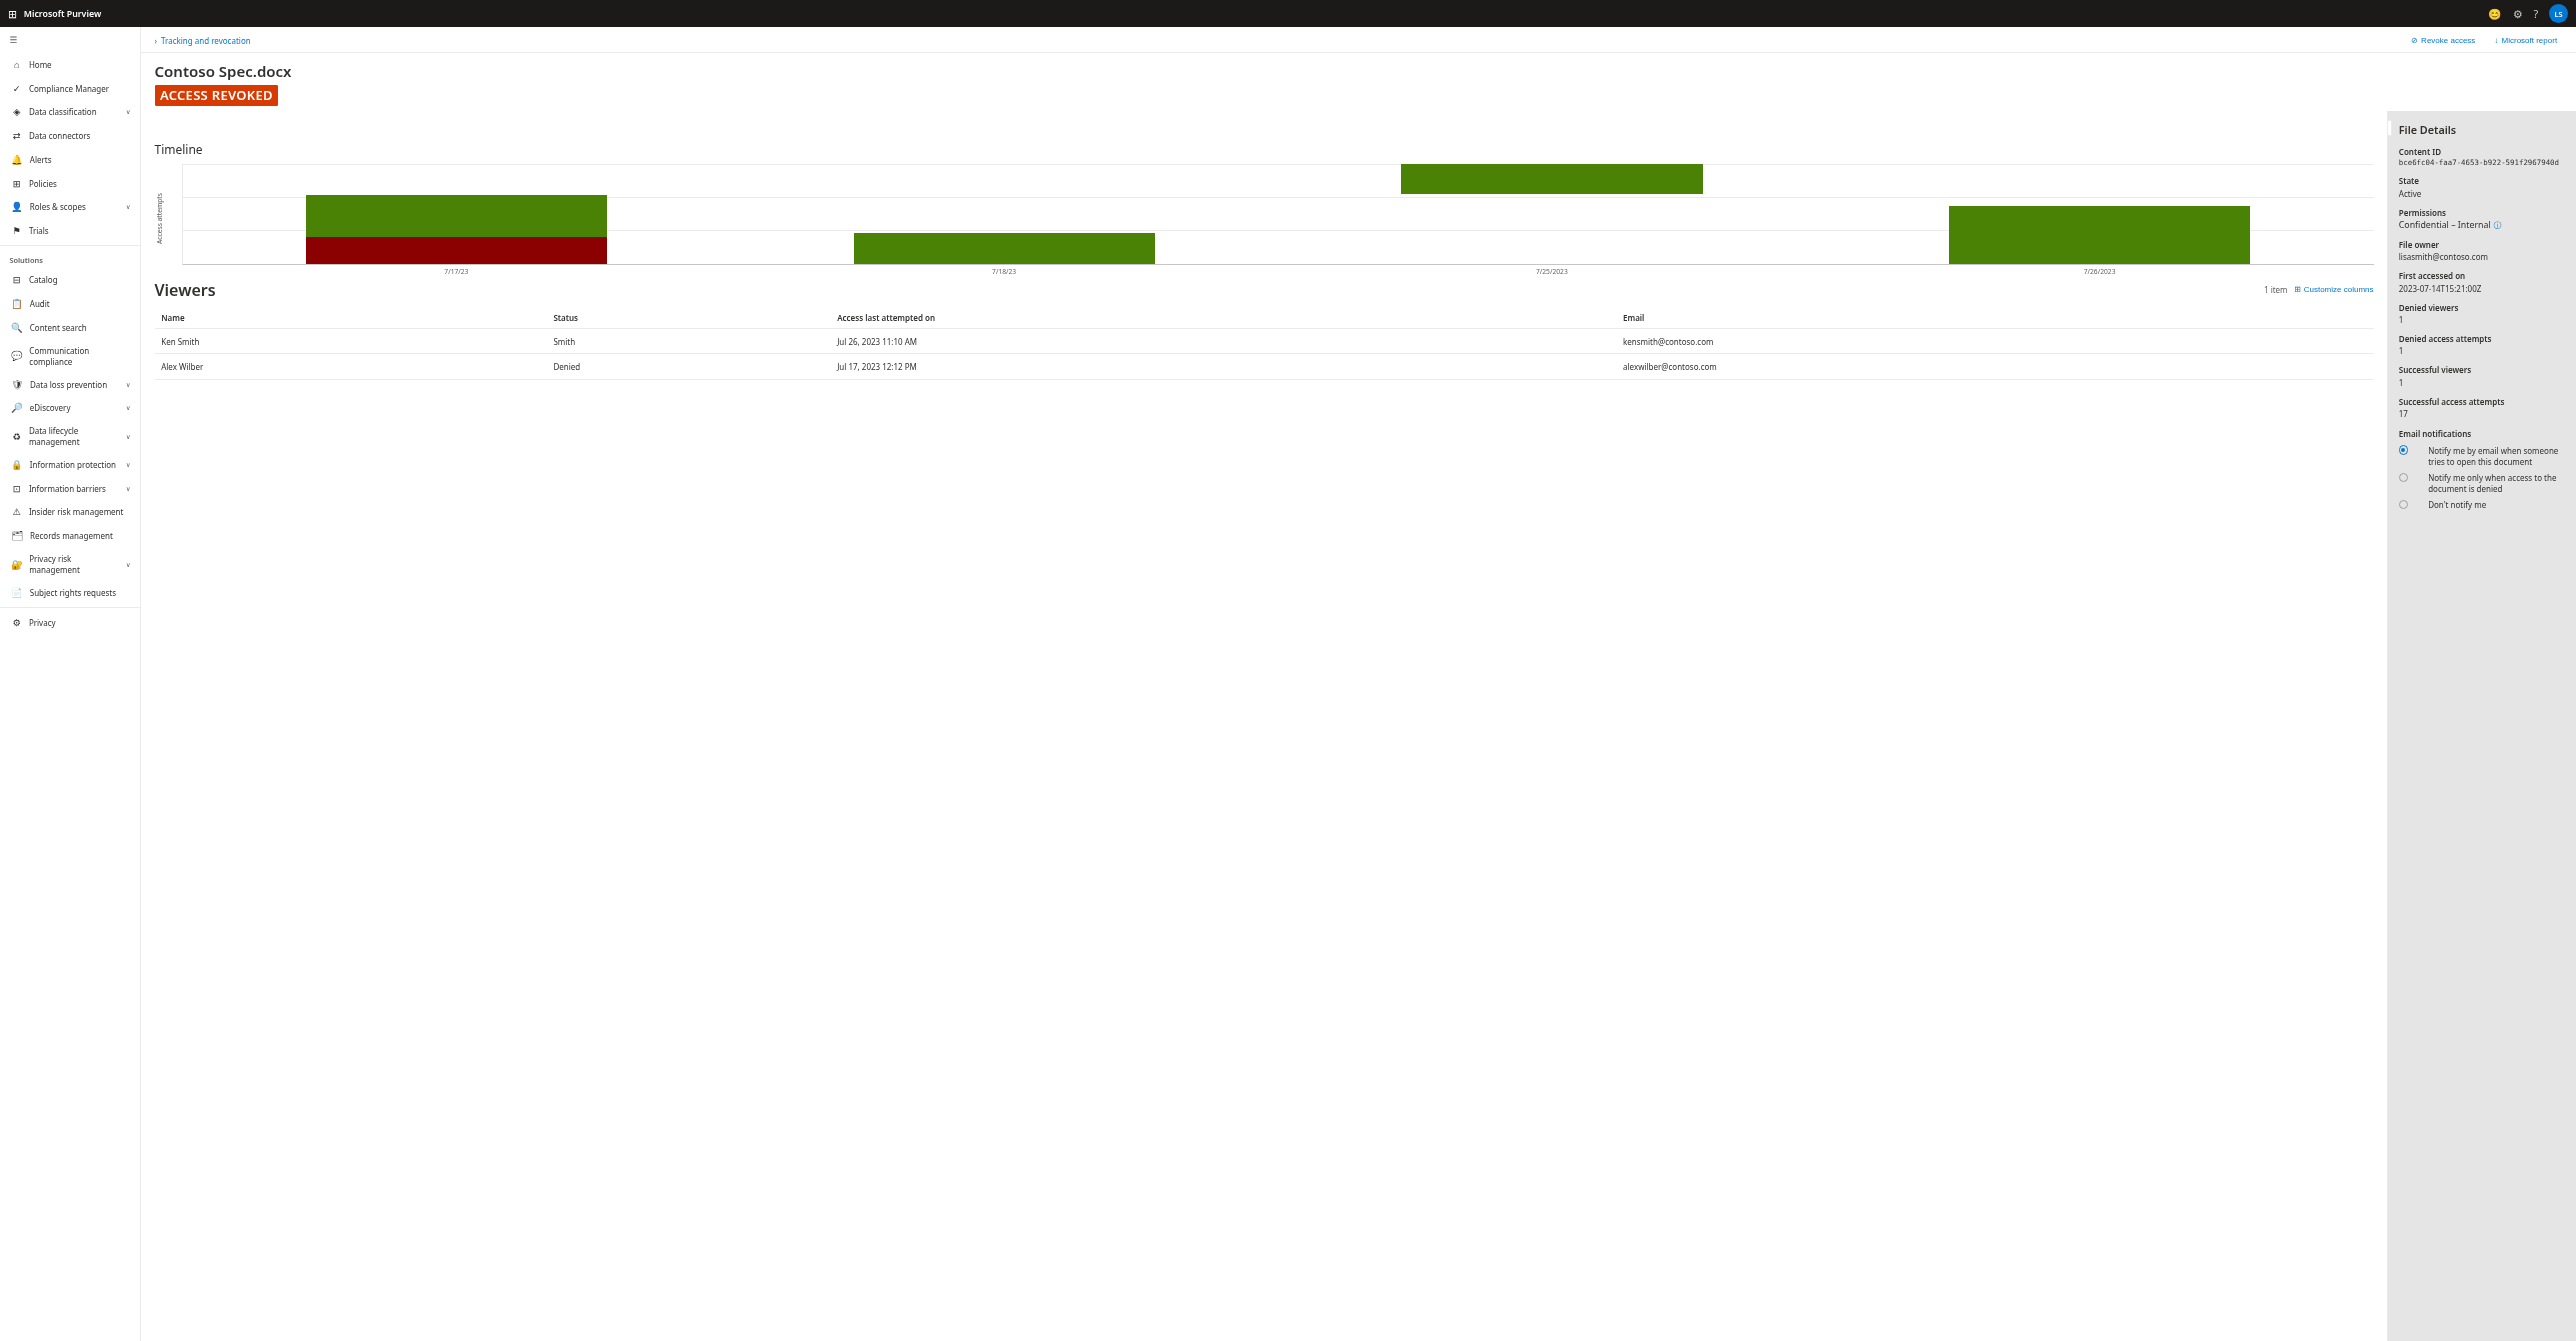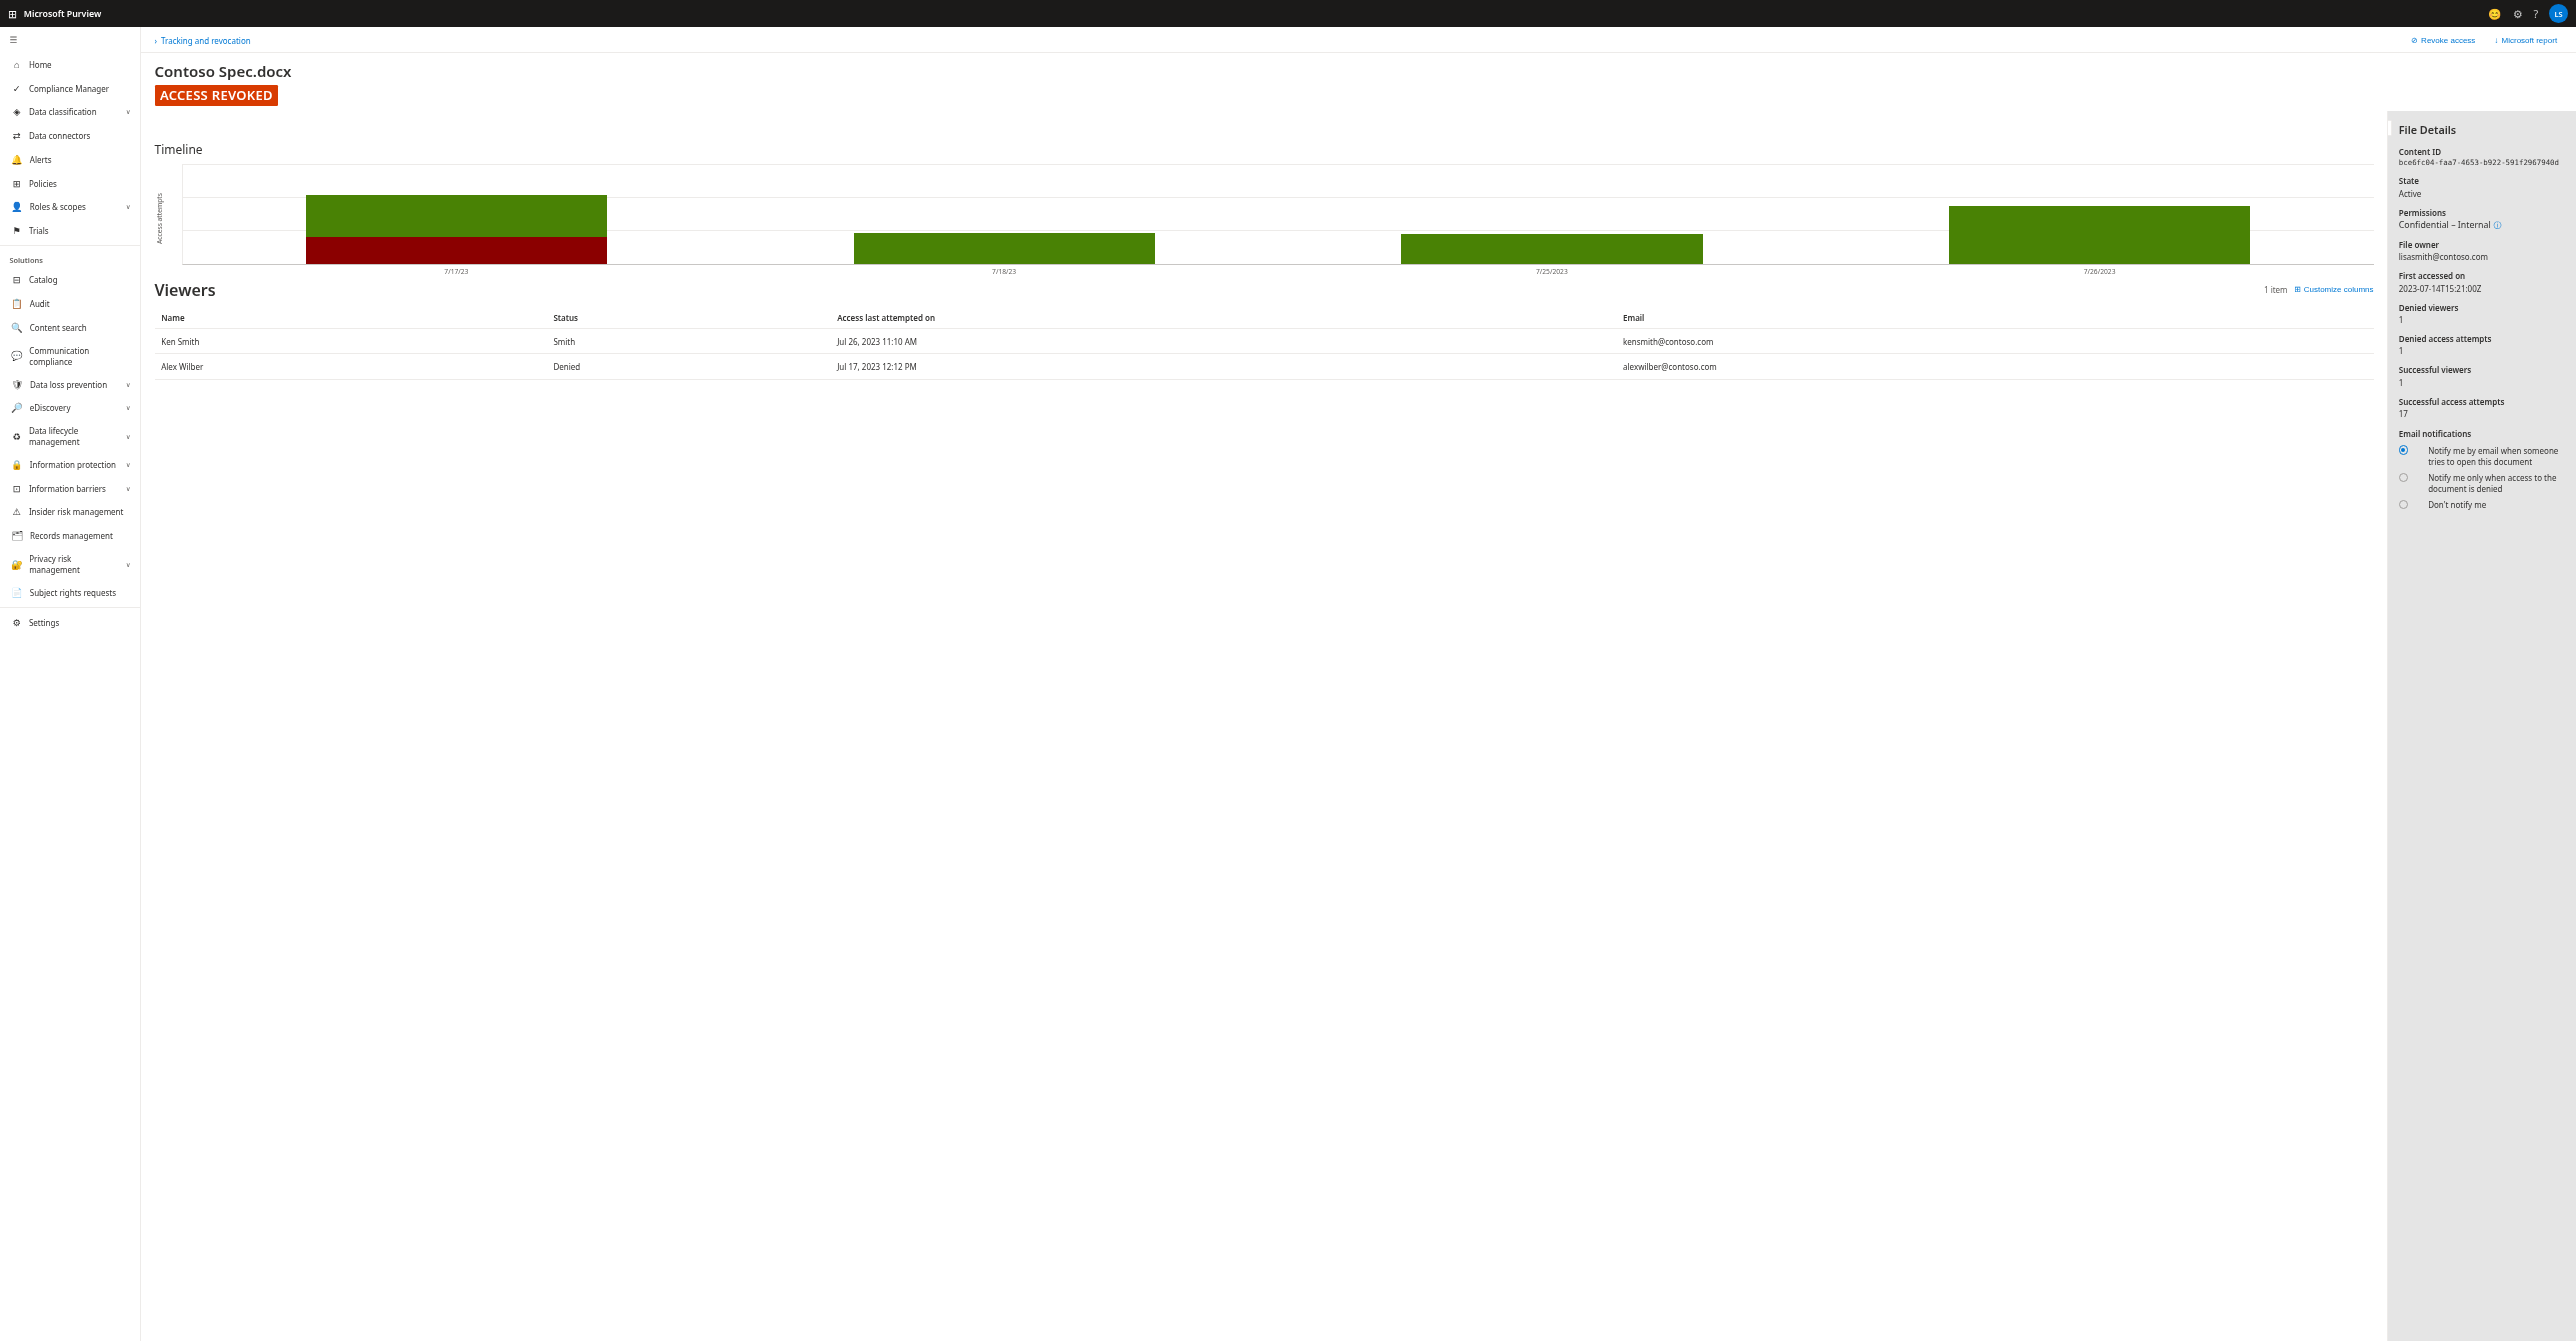--- a/index.html
+++ b/index.html
@@ -256,21 +256,21 @@
       <span class="chevron">∨</span>
     </div>
     <div class="sidebar-item">
       <span class="icon">📄</span>
       <span>Subject rights requests</span>
     </div>
 
     <div class="sidebar-divider"></div>
     <div class="sidebar-item">
       <span class="icon">⚙</span>
-      <span>Settings</span>
+      <span>Privacy</span>
     </div>
   </div>
 
   <div class="main-content">
 
     <div class="breadcrumb-bar">
       <div class="breadcrumb">
         <span>›</span>
         <span>Tracking and revocation</span>
       </div>
@@ -315,21 +315,21 @@
                 <div style="position:absolute;bottom:-12px;font-size:6.7px;color:#605e5c;text-align:center;width:100%;">7/17/23</div>
               </div>
 
               <div style="flex:1;display:flex;flex-direction:column;align-items:center;position:relative;height:100%;justify-content:flex-end;">
                 <div style="width:55%;display:flex;flex-direction:column-reverse;">
                   <div class="bar-green" style="height:31px;"></div>
                 </div>
                 <div style="position:absolute;bottom:-12px;font-size:6.7px;color:#605e5c;text-align:center;width:100%;">7/18/23</div>
               </div>
 
-              <div style="flex:1;display:flex;flex-direction:column;align-items:center;position:relative;height:100%;justify-content:flex-end;">
+              <div style="flex:1;display:flex;flex-direction:column;align-items:center;position:relative;height:100%;justify-content:flex-start;">
                 <div style="width:55%;display:flex;flex-direction:column-reverse;">
                   <div class="bar-green" style="height:30px;"></div>
                 </div>
                 <div style="position:absolute;bottom:-12px;font-size:6.7px;color:#605e5c;text-align:center;width:100%;">7/25/2023</div>
               </div>
 
               <div style="flex:1;display:flex;flex-direction:column;align-items:center;position:relative;height:100%;justify-content:flex-end;">
                 <div style="width:55%;display:flex;flex-direction:column-reverse;">
                   <div class="bar-green" style="height:58px;"></div>
                 </div>

